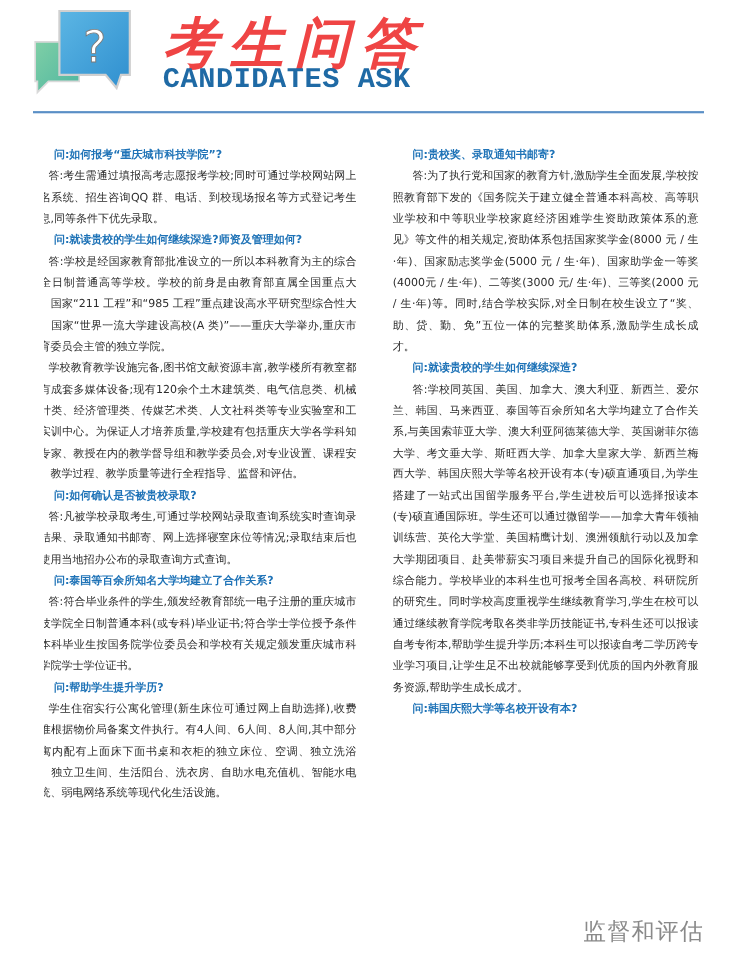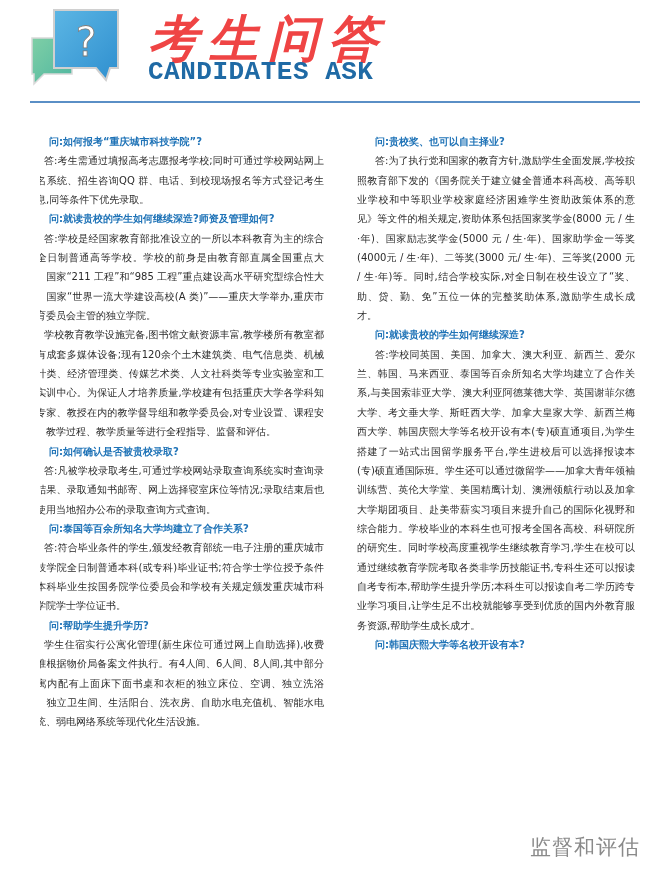--- a/index.html
+++ b/index.html
@@ -89,21 +89,21 @@
     </section>
     <section>
       <p class="q" style="margin-left:14px;text-indent:0.9em">问:帮助学生提升学历?</p>
       <p class="a">学生住宿实行公寓化管理(新生床位可通过网上自助选择),收费标准根据物价局备案文件执行。有4人间、6人间、8人间,其中部分公寓内配有上面床下面书桌和衣柜的独立床位、空调、独立洗浴间、独立卫生间、生活阳台、洗衣房、自助水电充值机、智能水电系统、弱电网络系统等现代化生活设施。</p>
     </section>
   </div>
 </div>
 
 <div class="col right">
   <section>
-    <p class="q">问:贵校奖、也可以自主择业?</p>
+    <p class="q">问:贵校奖、录取通知书邮寄?</p>
     <p class="a">答:为了执行党和国家的教育方针,激励学生全面发展,学校按照教育部下发的《国务院关于建立健全普通本科高校、高等职业学校和中等职业学校家庭经济困难学生资助政策体系的意见》等文件的相关规定,资助体系包括国家奖学金(8000 元 / 生·年)、国家励志奖学金(5000 元 / 生·年)、国家助学金一等奖(4000元 / 生·年)、二等奖(3000 元/ 生·年)、三等奖(2000 元 / 生·年)等。同时,结合学校实际,对全日制在校生设立了“奖、助、贷、勤、免”五位一体的完整奖助体系,激励学生成长成才。</p>
   </section>
   <section>
     <p class="q">问:就读贵校的学生如何继续深造?</p>
     <p class="a">答:学校同英国、美国、加拿大、澳大利亚、新西兰、爱尔兰、韩国、马来西亚、泰国等百余所知名大学均建立了合作关系,与美国索菲亚大学、澳大利亚阿德莱德大学、英国谢菲尔德大学、考文垂大学、斯旺西大学、加拿大皇家大学、新西兰梅西大学、韩国庆熙大学等名校开设有本(专)硕直通项目,为学生搭建了一站式出国留学服务平台,学生进校后可以选择报读本(专)硕直通国际班。学生还可以通过微留学——加拿大青年领袖训练营、英伦大学堂、美国精鹰计划、澳洲领航行动以及加拿大学期团项目、赴美带薪实习项目来提升自己的国际化视野和综合能力。学校毕业的本科生也可报考全国各高校、科研院所的研究生。同时学校高度重视学生继续教育学习,学生在校可以通过继续教育学院考取各类非学历技能证书,专科生还可以报读自考专衔本,帮助学生提升学历;本科生可以报读自考二学历跨专业学习项目,让学生足不出校就能够享受到优质的国内外教育服务资源,帮助学生成长成才。</p>
   </section>
   <section>
     <p class="q">问:韩国庆熙大学等名校开设有本?</p>
   </section>
 </div>

